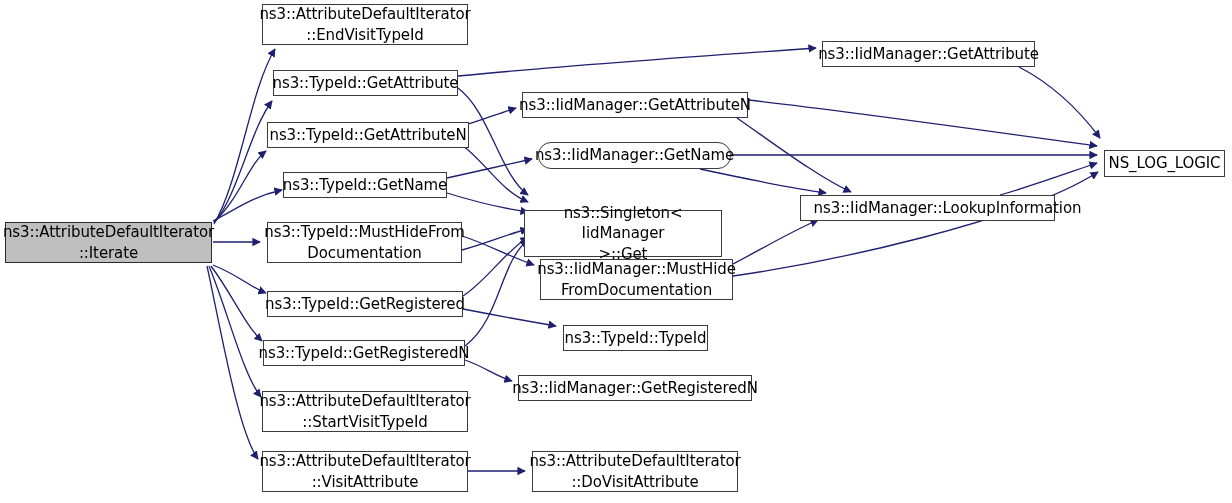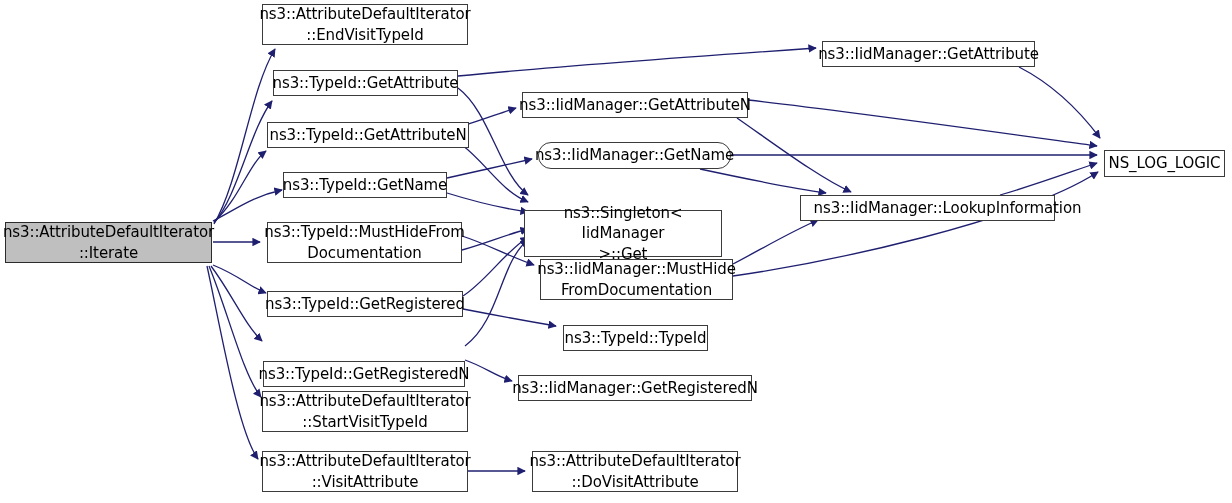--- a/index.html
+++ b/index.html
@@ -79,21 +79,21 @@
       <div class="node root" style="left: 5px; top: 222px; width: 207px; height: 41px;">ns3::AttributeDefaultIterator
 ::Iterate</div>
       <div class="node" style="left: 262px; top: 4px; width: 206px; height: 41px;">ns3::AttributeDefaultIterator
 ::EndVisitTypeId</div>
       <div class="node" style="left: 273px; top: 70px; width: 185px; height: 26px;">ns3::TypeId::GetAttribute</div>
       <div class="node" style="left: 267px; top: 122px; width: 202px; height: 26px;">ns3::TypeId::GetAttributeN</div>
       <div class="node" style="left: 283px; top: 172px; width: 164px; height: 26px;">ns3::TypeId::GetName</div>
       <div class="node" style="left: 267px; top: 222px; width: 195px; height: 41px;">ns3::TypeId::MustHideFrom
 Documentation</div>
       <div class="node" style="left: 267px; top: 291px; width: 196px; height: 26px;">ns3::TypeId::GetRegistered</div>
-      <div class="node" style="left: 263px; top: 340px; width: 202px; height: 26px; margin-top: 21px;">ns3::TypeId::GetRegisteredN</div>
+      <div class="node" style="left: 263px; top: 340px; width: 202px; height: 26px;">ns3::TypeId::GetRegisteredN</div>
       <div class="node" style="left: 262px; top: 391px; width: 206px; height: 41px;">ns3::AttributeDefaultIterator
 ::StartVisitTypeId</div>
       <div class="node" style="left: 262px; top: 451px; width: 206px; height: 41px;">ns3::AttributeDefaultIterator
 ::VisitAttribute</div>
       <div class="node" style="left: 522px; top: 92px; width: 226px; height: 26px;">ns3::IidManager::GetAttributeN</div>
       <div class="node" style="left: 538px; top: 142px; width: 193px; height: 27px; border-radius: 13px;">ns3::IidManager::GetName</div>
       <div class="node" style="left: 524px; top: 196px; width: 198px; height: 47px; margin-top: 14px;">ns3::Singleton&lt; IidManager
 &gt;::Get</div>
       <div class="node" style="left: 540px; top: 259px; width: 193px; height: 41px;">ns3::IidManager::MustHide
 FromDocumentation</div>

